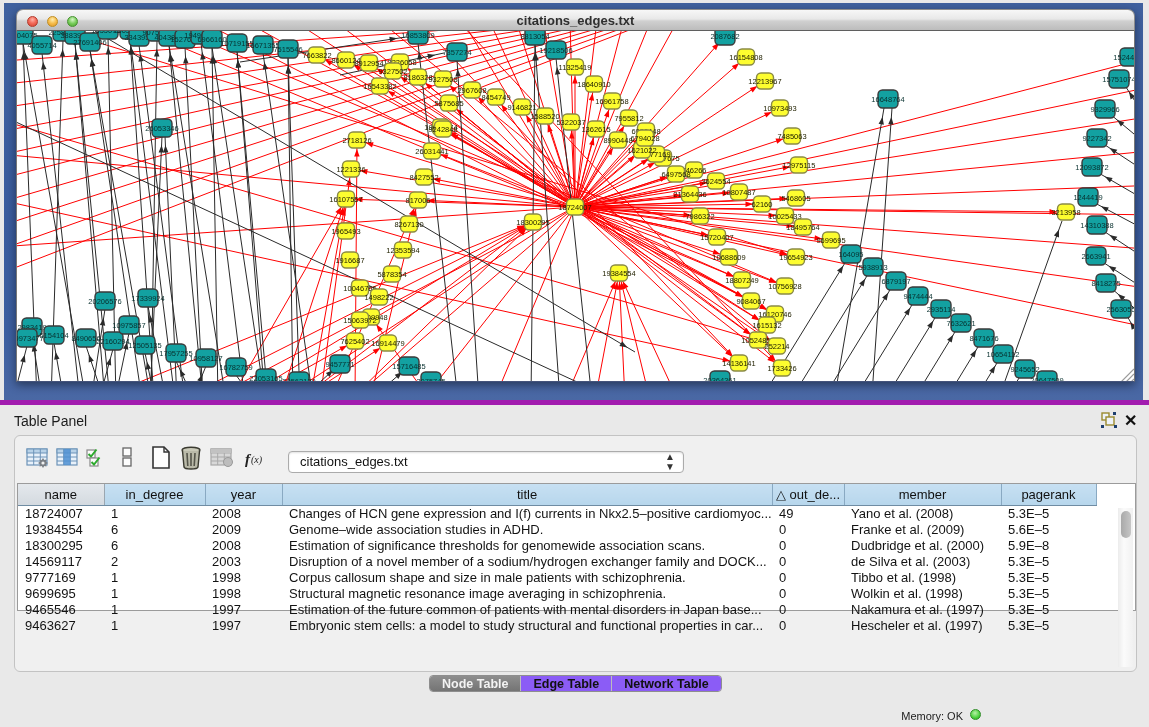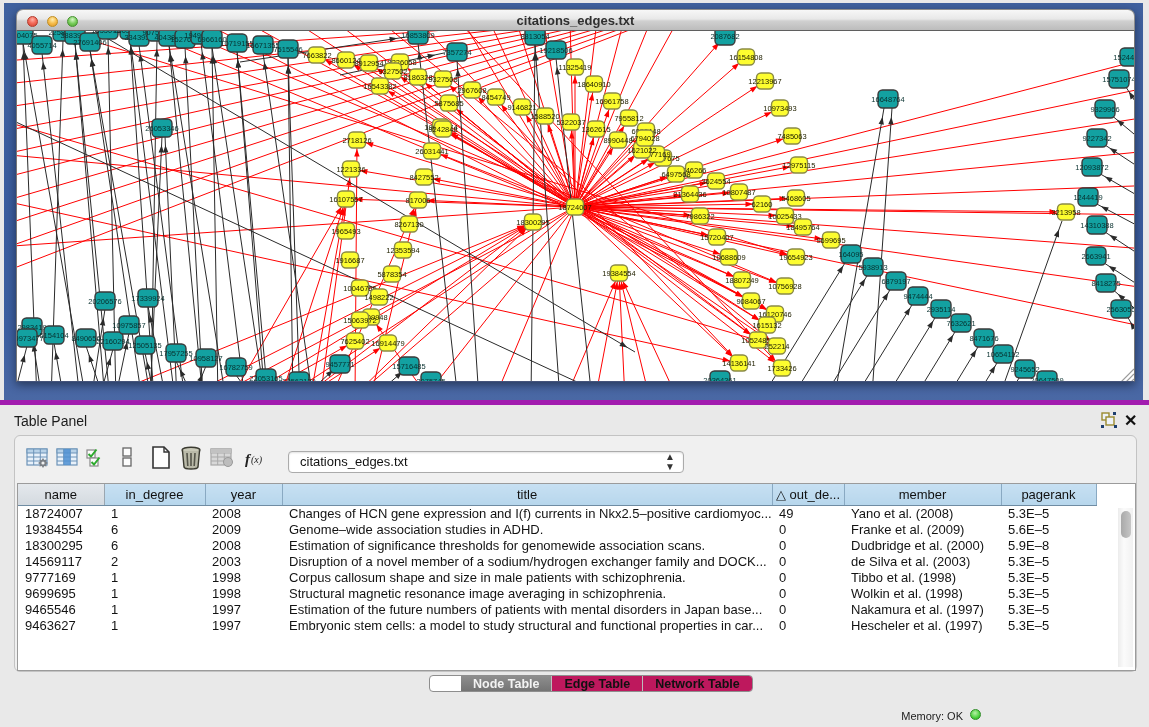--- a/index.html
+++ b/index.html
@@ -33,37 +33,37 @@
 .tp-x { position:absolute; left:1124px; top:6px; font-size:16px; font-weight:bold; color:#111; }
 
 .panel { position:absolute; left:14px; top:435px; width:1123px; height:237px;
   background:#f0f0f0; border:1px solid #c3c3c3; border-radius:6px; }
 .toolbar { position:absolute; left:8px; top:8px; height:30px; }
 .combo { position:absolute; left:273px; top:15px; width:396px; height:22px; background:#ffffff;
   border:1px solid #ababab; border-radius:4px; font-size:13px; color:#111; line-height:20px;
   padding-left:11px; box-shadow:inset 0 1px 2px rgba(0,0,0,0.12); }
 .combo .ud { position:absolute; right:8px; top:0px; font-size:10px; color:#333; line-height:10px; }
 
-.tablewrap { position:absolute; left:2px; top:47px; width:1119px; height:188px; background:#ffffff;
+.tablewrap { position:absolute; left:2px; top:47px; width:1119px; height:128px; background:#ffffff;
   border:1px solid #9b9b9b; }
 table.grid { border-collapse:collapse; table-layout:fixed; width:1078px; font-size:13px; }
 table.grid th { height:21px; font-weight:normal; font-size:13px; color:#111;
   background:linear-gradient(180deg,#c7e0f2 0%,#b7d6ec 100%);
   border-right:1px solid #89a9c2; border-bottom:1px solid #6f8ca3; text-align:center; }
 table.grid th.rowhdr { background:linear-gradient(180deg,#e4e8ec 0%,#d4dae0 100%); border-right:1px solid #9aa6b0; }
 table.grid td { height:16px; color:#131313; white-space:nowrap; overflow:hidden; padding:0 0 0 7px; }
 .vscroll { position:absolute; right:2px; top:24px; width:15px; height:159px;
   background:linear-gradient(90deg,#ececec,#fbfbfb 40%,#f1f1f1); }
 .vthumb { position:absolute; left:2.5px; top:3px; width:10px; height:27px; border-radius:5px;
   background:linear-gradient(90deg,#a9a9a9,#c6c6c6); }
 
 .tabs { position:absolute; left:429px; top:675px; height:17px; display:flex;
   border:1px solid #8e8e8e; border-radius:4px; overflow:hidden; background:#fff; }
-.tabs .seg { font-weight:bold; font-size:12.5px; line-height:16px; padding:0 12px; color:#111; background:#be185d; border-left:1px solid #bcbcbc; }
-.tabs .seg.first { border-left:none;margin-left:31px; }
+.tabs .seg { font-weight:bold; font-size:12.5px; line-height:16px; padding:0 12px; color:#111; background:#8b5cf6; border-left:1px solid #bcbcbc; }
+.tabs .seg.first { border-left:none; }
 .tabs .seg.sel { background:linear-gradient(180deg,#8e8e8e,#747474); color:#f3f3f3; }
 
 .status { position:absolute; left:0; top:700px; width:1004px; height:27px; }
 .status .mem { position:absolute; right:41px; top:10px; font-size:11px; color:#222; }
 .status .dot { position:absolute; right:23px; top:9px; width:11px; height:11px; border-radius:50%;
   background:radial-gradient(circle at 45% 35%,#b9f0a8,#4ad13c 60%,#2d9e22); border:1px solid #2e8d26; }
 </style>
 </head>
 <body>
 <div class="desktop"></div>
@@ -869,21 +869,21 @@
             <td>1998</td>
             <td>Structural magnetic resonance image averaging in schizophrenia.</td>
             <td>0</td>
             <td>Wolkin et al. (1998)</td>
             <td>5.3E–5</td>
           </tr>
       <tr>
             <td>9465546</td>
             <td>1</td>
             <td>1997</td>
-            <td>Estimation of the future numbers of patients with mental disorders in Japan base...</td>
+            <td>Estimation of the future common of patients with mental disorders in Japan base...</td>
             <td>0</td>
             <td>Nakamura et al. (1997)</td>
             <td>5.3E–5</td>
           </tr>
       <tr>
             <td>9463627</td>
             <td>1</td>
             <td>1997</td>
             <td>Embryonic stem cells: a model to study structural and functional properties in car...</td>
             <td>0</td>

